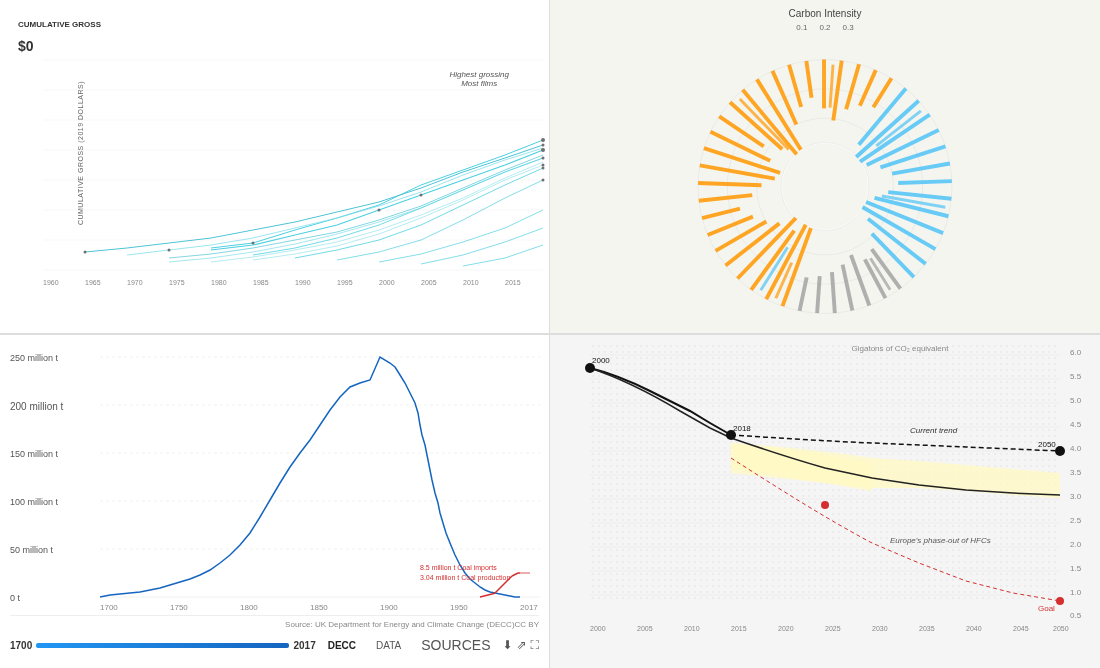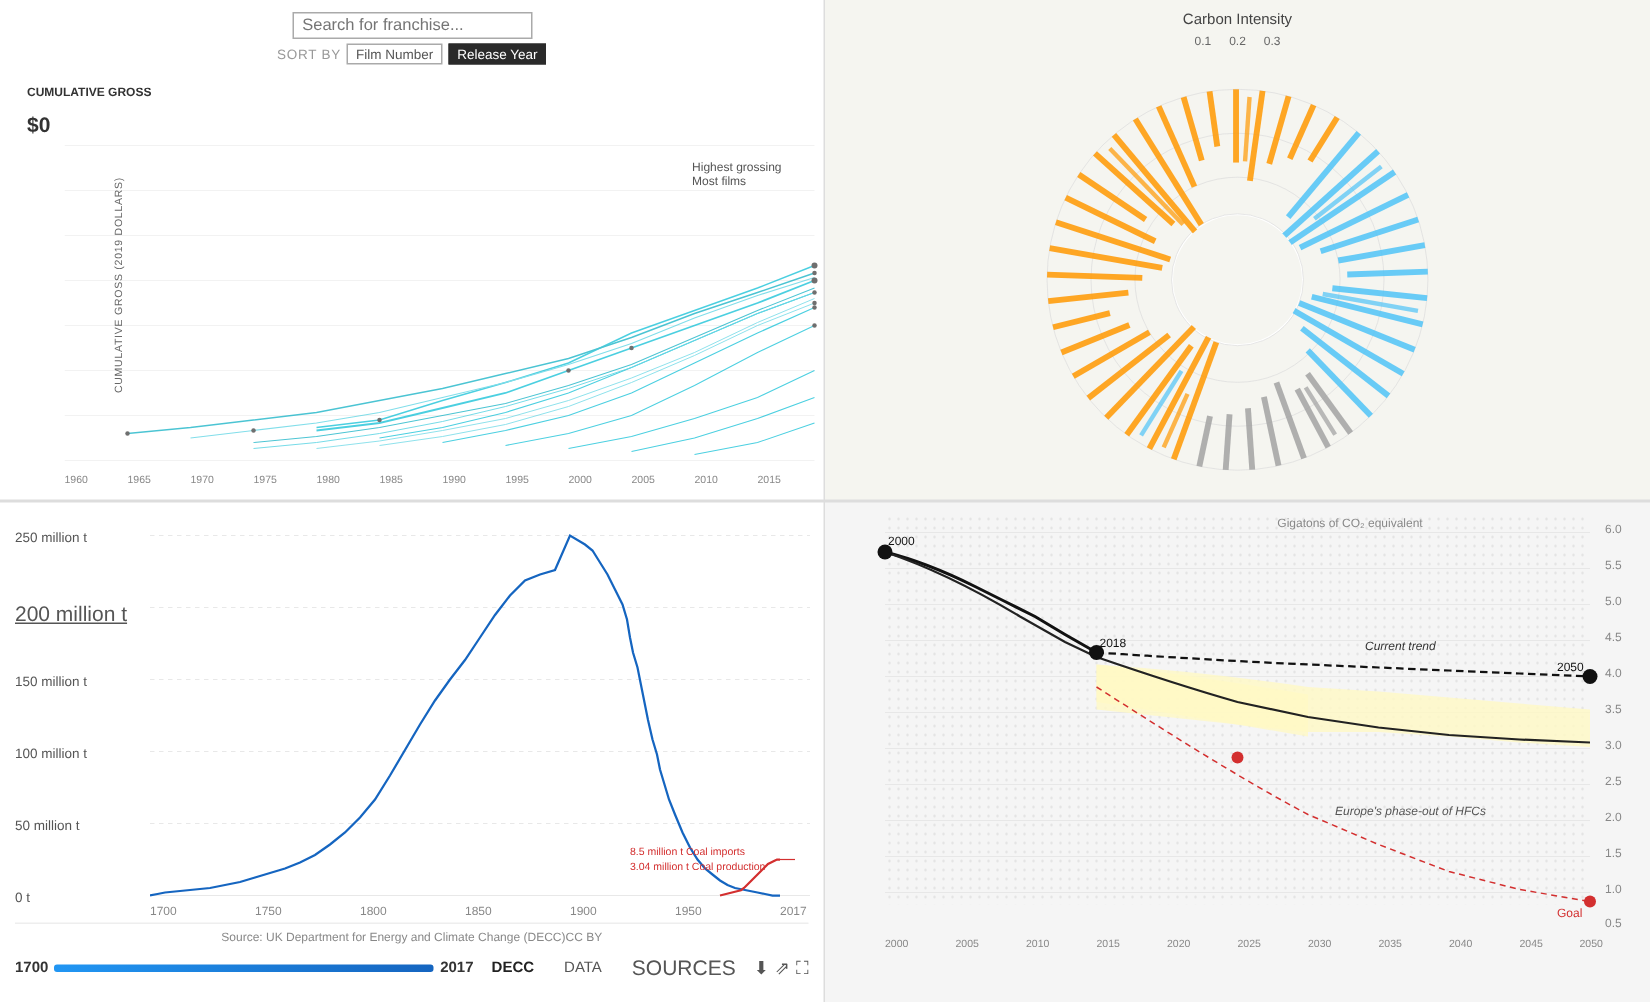--- a/index.html
+++ b/index.html
@@ -86,25 +86,26 @@
       position: absolute;
       left: 10px;
       top: 28px;
       font-size: 14px;
       font-weight: bold;
       color: #333;
     }
 
     .annotation-tl {
       position: absolute;
-      right: 20px;
+      right: 32px;
       top: 60px;
       font-size: 8px;
       color: #555;
-      text-align: left;
+      font-style: italic;
+      text-align: center;
     }
 
     
     .franchise-svg {
       position: absolute;
       left: 35px;
       top: 0;
       width: 510px;
       height: 280px;
     }
@@ -159,28 +160,20 @@
 
     .hfc-svg {
       width: 100%;
       height: 310px;
     }
   </style>
 </head>
 <body>
 
 <div class="panel-top-left">
-  <div class="search-bar">
-    <input class="search-input" type="text" placeholder="Search for franchise..." style="">
-    <div class="sort-bar">
-      <span class="sort-label">SORT BY</span>
-      <button class="sort-btn">Film Number</button>
-      <button class="sort-btn active">Release Year</button>
-    </div>
-  </div>
 
   <div class="chart-area-tl">
     <div class="cumulative-label">CUMULATIVE GROSS</div>
     <div class="zero-label">$0</div>
     <div class="annotation-tl">Highest grossing<br>Most films</div>
 
     <svg class="franchise-svg" viewBox="0 0 510 280">
 
       <text x="0" y="275" font-size="7" fill="#888">1960</text>
       <text x="42" y="275" font-size="7" fill="#888">1965</text>
@@ -324,21 +317,21 @@
 
       <circle cx="0" cy="0" r="44" fill="#f5f5f0"></circle>
     </g>
   </svg>
 </div>
 
 <div class="panel-bottom-left">
   <div style="position:relative;height:270px;">
 
     <div style="position:absolute;left:0;top:8px;font-size:9px;color:#555;">250 million t</div>
-    <div style="position:absolute;left:0;top:56px;font-size:14px;color:#555;text-decoration:underline;">200 million t</div>
+    <div style="position:absolute;left:0;top:56px;font-size:10px;color:#555;">200 million t</div>
     <div style="position:absolute;left:0;top:104px;font-size:9px;color:#555;text-align:right;">150 million t</div>
     <div style="position:absolute;left:0;top:152px;font-size:9px;color:#555;">100 million t</div>
     <div style="position:absolute;left:0;top:200px;font-size:9px;color:#555;">50 million t</div>
     <div style="position:absolute;left:0;top:248px;font-size:9px;color:#555;">0 t</div>
 
     <svg style="position:absolute;left:90px;top:0;width:440px;height:265px;" viewBox="0 0 440 265">
 
       <line x1="0" y1="12" x2="440" y2="12" stroke="#e0e0e0" stroke-width="0.5" stroke-dasharray="3,3"></line>
       <line x1="0" y1="60" x2="440" y2="60" stroke="#e0e0e0" stroke-width="0.5" stroke-dasharray="3,3"></line>
       <line x1="0" y1="108" x2="440" y2="108" stroke="#e0e0e0" stroke-width="0.5" stroke-dasharray="3,3"></line>
@@ -357,21 +350,21 @@
       <path d="M0,252 L5,251 L10,250 L20,249 L30,248 L40,247 L50,245 L60,243 L70,240 L80,237 L90,234 L100,230 L110,225 L120,218 L130,210 L140,200 L150,188 L160,172 L170,155 L180,138 L190,122 L200,108 L210,95 L220,80 L230,65 L240,52 L250,42 L260,38 L270,35 L280,12 L290,18 L295,22 L300,30 L305,38 L310,48 L315,58 L318,68 L320,80 L322,90 L325,100 L328,115 L330,125 L332,135 L335,148 L338,158 L340,168 L343,178 L346,188 L350,198 L355,210 L360,220 L365,228 L370,234 L375,238 L380,242 L385,245 L390,247 L395,248 L400,249 L405,250 L410,251 L415,252 L420,252" fill="none" stroke="#1565C0" stroke-width="1.5"></path>
 
       <path d="M380,252 L382,251.5 L384,251 L386,250.5 L388,250 L390,249.5 L392,249 L394,248.5 L396,247 L398,245 L400,243 L402,241 L404,239 L406,237 L408,235 L410,233 L412,231 L414,230 L416,229 L418,228 L420,228" fill="none" stroke="#D32F2F" stroke-width="1.5"></path>
 
       <line x1="420" y1="228" x2="430" y2="228" stroke="#D32F2F" stroke-width="0.8"></line>
       <text x="320" y="225" font-size="7" fill="#D32F2F">8.5 million t Coal imports</text>
       <text x="320" y="235" font-size="7" fill="#D32F2F">3.04 million t Coal production</text>
     </svg>
   </div>
 
-  <div style="display:flex;align-items:center;justify-content:center;padding:4px 0;border-top:1px solid #eee;">
+  <div style="display:flex;align-items:center;justify-content:flex-end;padding:4px 0;border-top:1px solid #eee;">
     <span style="font-size:8px;color:#888;">Source: UK Department for Energy and Climate Change (DECC)</span>
     <span style="font-size:8px;color:#888;">CC BY</span>
   </div>
   <div style="display:flex;align-items:center;gap:4px;padding:2px 0;">
     <span style="font-size:10px;color:#333;font-weight:bold;">1700</span>
     <div style="flex:1;height:5px;background:linear-gradient(to right,#2196F3,#1565C0);border-radius:2px;"></div>
     <span style="font-size:10px;color:#333;font-weight:bold;">2017</span>
     <button style="padding:2px 8px;font-size:10px;background:none;border:none;font-weight:bold;color:#222;cursor:pointer;">DECC</button>
     <button style="padding:2px 8px;font-size:10px;background:none;border:none;color:#555;cursor:pointer;">DATA</button>
     <button style="padding:2px 8px;font-size:14px;background:none;border:none;color:#555;cursor:pointer;">SOURCES</button>

